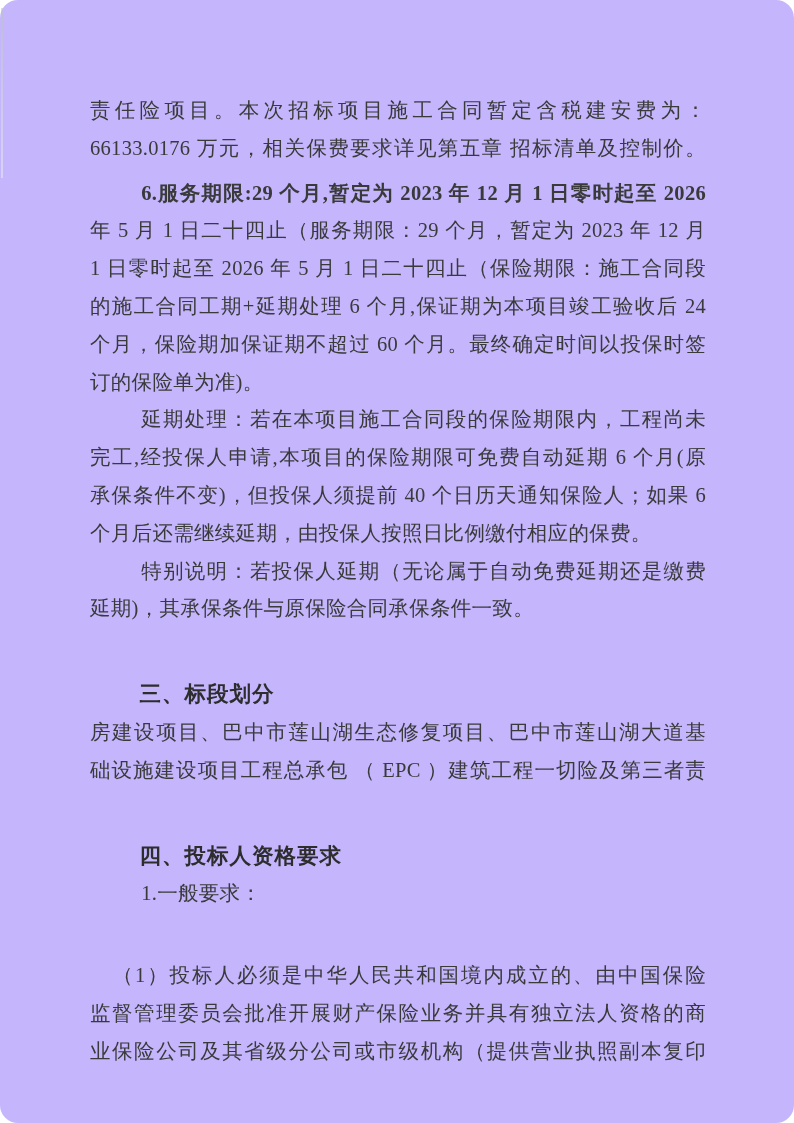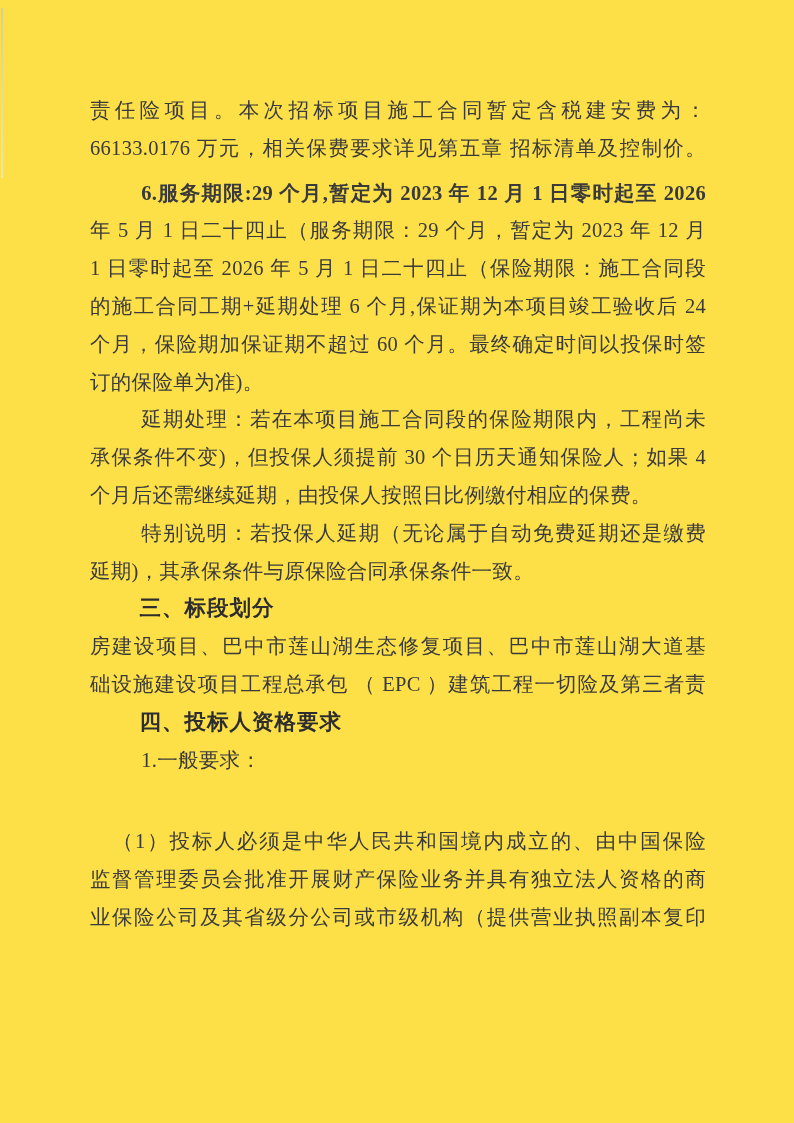--- a/index.html
+++ b/index.html
@@ -10,21 +10,22 @@
   body {
     position: relative;
     width: 794px;
     height: 1123px;
     overflow: hidden;
     font-family: "Liberation Serif", "DejaVu Serif", serif;
   }
   .page {
     position: absolute;
     inset: 0;
-    background: #fde047;
+    background: #c4b5fd;
+    border-radius: 18px;
   }
   
   .scan-edge {
     position: absolute;
     left: 1px;
     top: 8px;
     width: 2px;
     height: 170px;
     background: linear-gradient(#b9c2c3, #e9eeee);
     opacity: .55;
@@ -58,39 +59,41 @@
   .h {
     font-family: "Liberation Sans", "DejaVu Sans", sans-serif;
     font-weight: 700;
     font-size: 21.5px;
     color: #2d2d2d;
     letter-spacing: 1px;
     text-indent: 2.3em;
     white-space: nowrap;
     text-align: left;
     text-align-last: left;
+    margin-top: 48px;
   }
 </style>
 </head>
 <body>
 
 <div class="page">
   <div class="scan-edge"></div>
 
   <main class="content">
     <div class="ln j">责任险项目。本次招标项目施工合同暂定含税建安费为：</div>
     <div class="ln j">66133.0176 万元，相关保费要求详见第五章 招标清单及控制价。</div>
     <div class="ln j ind2 gap">6.服务期限:29 个月,暂定为 2023 年 12 月 1 日零时起至 2026</div>
     <div class="ln j">年 5 月 1 日二十四止（服务期限：29 个月，暂定为 2023 年 12 月</div>
     <div class="ln j">1 日零时起至 2026 年 5 月 1 日二十四止（保险期限：施工合同段</div>
     <div class="ln j">的施工合同工期+延期处理 6 个月,保证期为本项目竣工验收后 24</div>
     <div class="ln j">个月，保险期加保证期不超过 60 个月。最终确定时间以投保时签</div>
     <div class="ln end">订的保险单为准)。</div>
     <div class="ln j ind2">延期处理：若在本项目施工合同段的保险期限内，工程尚未</div>
-    <div class="ln j">承保条件不变)，但投保人须提前 30 个日历天通知保险人；如果 4</div>
+    <div class="ln j">完工,经投保人申请,本项目的保险期限可免费自动延期 6 个月(原</div>
+    <div class="ln j">承保条件不变)，但投保人须提前 40 个日历天通知保险人；如果 6</div>
     <div class="ln end">个月后还需继续延期，由投保人按照日比例缴付相应的保费。</div>
     <div class="ln j ind2">特别说明：若投保人延期（无论属于自动免费延期还是缴费</div>
     <div class="ln end">延期)，其承保条件与原保险合同承保条件一致。</div>
     <div class="ln h">三、标段划分</div>
     <div class="ln j">房建设项目、巴中市莲山湖生态修复项目、巴中市莲山湖大道基</div>
     <div class="ln j">础设施建设项目工程总承包 （ EPC ）建筑工程一切险及第三者责</div>
     <div class="ln h">四、投标人资格要求</div>
     <div class="ln end ind2">1.一般要求：</div>
     <div class="ln j ind1">（1）投标人必须是中华人民共和国境内成立的、由中国保险</div>
     <div class="ln j">监督管理委员会批准开展财产保险业务并具有独立法人资格的商</div>

